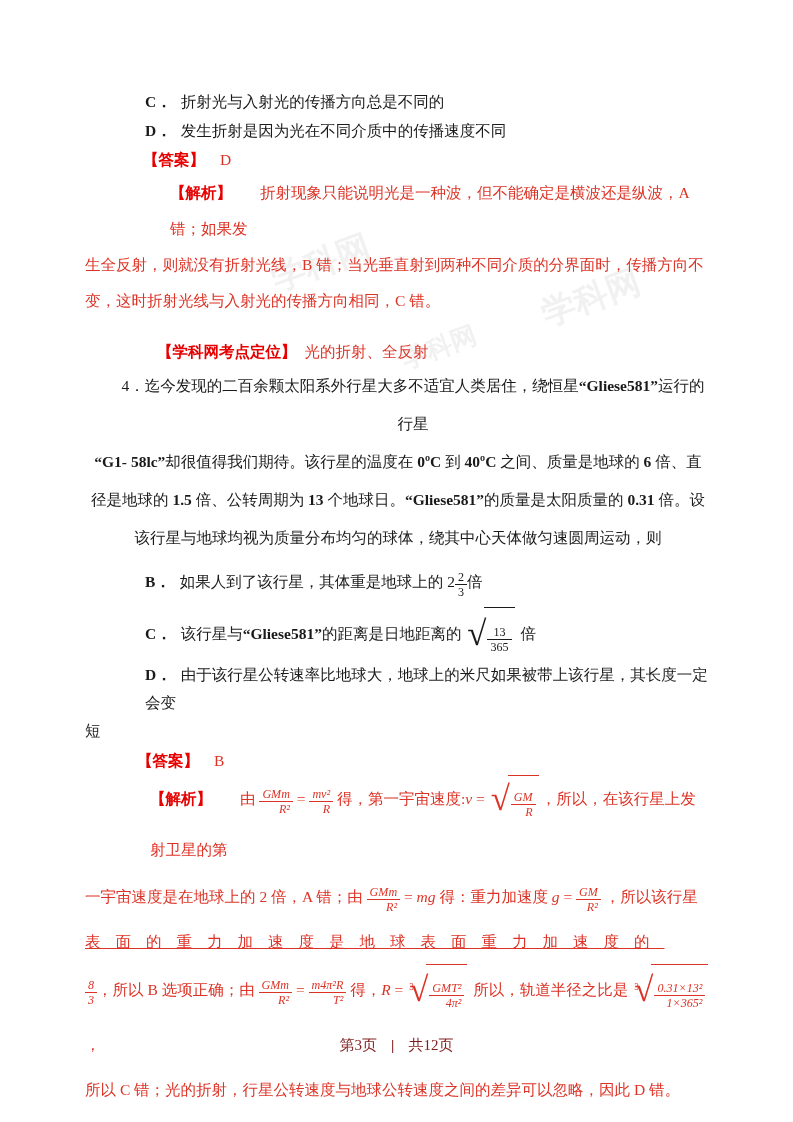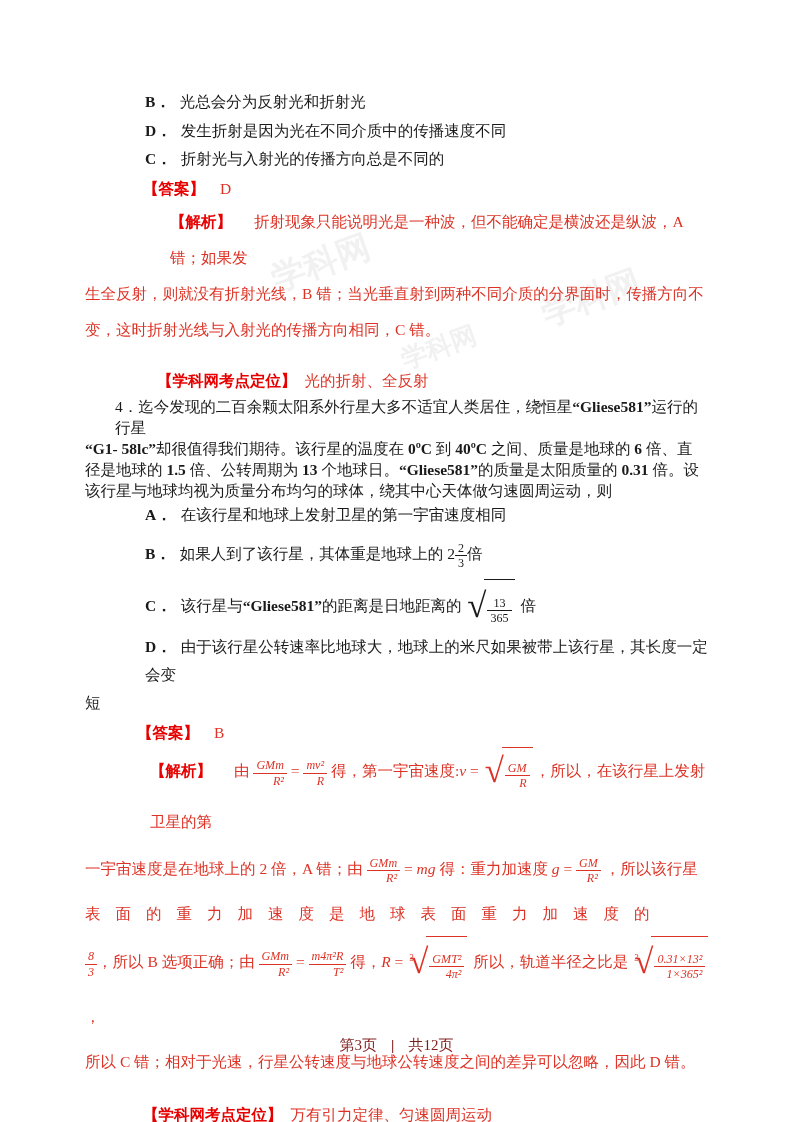--- a/index.html
+++ b/index.html
@@ -13,36 +13,36 @@
   .wide{letter-spacing:15px;}
   
   .line{line-height:28.5px;}
   .opt{padding-left:60px;}
   .optlabel{font-weight:bold;margin-right:9px;}
   .ansline{padding-left:58px;line-height:30px;}
   .albl{color:#e60000;font-weight:bold;}
   .aval{color:#dd3326;margin-left:15px;}
   .aline{line-height:36px;color:#dd3326;}
   .q3first{padding-left:85px;}
-  .albl.inl{margin-right:22px;text-align:right;}
+  .albl.inl{margin-right:28px;text-align:right;}
   .focusline{line-height:30px;margin-top:18px;}
   .focusline .ftext{color:#dd3326;margin-left:8px;}
   .q3focus{padding-left:72px;}
   
-  .stem .line{line-height:21px;}
+  .stem .line{line-height:38px;text-align:center;}
   .stem .first{padding-left:30px;}
   .optA{line-height:28px;}
   .optB{height:50px;line-height:50px;}
   .optC{height:54px;line-height:54px;}
   .optD{line-height:28px;}
   .optDcont{line-height:28px;}
   .q4ans{padding-left:52px;line-height:28px;margin-top:2px;}
   .q4a .aline{line-height:46px;}
   .q4a .l1{padding-left:65px;line-height:48px;}
-  .q4a .l3{line-height:44px;}
+  .q4a .l3{line-height:44px;text-decoration:underline;}
   .q4a .l4{line-height:52px;}
   .q4a .l5{line-height:38px;}
   .q4focus{padding-left:58px;line-height:32px;}
   
   .frac{display:inline-flex;flex-direction:column;vertical-align:middle;text-align:center;
         font-size:0.78em;line-height:1.18;transform:translateY(1px);}
   .fn{border-bottom:1px solid currentColor;padding:0 3px;}
   .fd{padding:0 3px;}
   .aline .frac{font-style:italic;align-items:flex-end;}
   .root{display:inline-flex;align-items:center;vertical-align:middle;margin:0 2px;}
@@ -61,27 +61,24 @@
 
 <div class="page">
 
   <span class="wm" style="left:270px;top:240px;">学科网</span>
   <span class="wm" style="left:540px;top:275px;">学科网</span>
   <span class="wm" style="left:400px;top:330px;font-size:26px;">学科网</span>
 
   <div class="content">
 
     <div class="line opt">
-      <span class="optlabel">B．</span><span>光总会分为反射光和折射光</span>
+      <span class="optlabel">C．</span><span>折射光与入射光的传播方向总是不同的</span>
     </div>
     <div class="line opt">
       <span class="optlabel">D．</span><span>发生折射是因为光在不同介质中的传播速度不同</span>
-    </div>
-    <div class="line opt">
-      <span class="optlabel">C．</span><span>折射光与入射光的传播方向总是不同的</span>
     </div>
 
     <div class="ansline">
       <span class="albl">【答案】</span><span class="aval">D</span>
     </div>
 
     <div class="aline q3first">
       <span class="albl inl">【解析】</span><span><span>折射现象只能说明光是一种波，但不能确定是横波还是纵波，A 错；如果发</span></span>
     </div>
     <div class="aline"><span>生全反射，则就没有折射光线，B 错；当光垂直射到两种不同介质的分界面时，传播方向不</span></div>
@@ -91,23 +88,20 @@
       <span class="albl">【学科网考点定位】</span><span class="ftext">光的折射、全反射</span>
     </div>
 
     <div class="stem">
       <div class="line first"><span>4．迄今发现的二百余颗太阳系外行星大多不适宜人类居住，绕恒星</span><span class="b">“Gliese581”</span><span>运行的行星</span></div>
       <div class="line"><span class="b">“G1- 58lc”</span><span>却很值得我们期待。该行星的温度在 </span><span class="b">0ºC</span><span> 到 </span><span class="b">40ºC</span><span> 之间、质量是地球的 </span><span class="b">6</span><span> 倍、直</span></div>
       <div class="line"><span>径是地球的 </span><span class="b">1.5</span><span> 倍、公转周期为 </span><span class="b">13</span><span> 个地球日。</span><span class="b">“Gliese581”</span><span>的质量是太阳质量的 </span><span class="b">0.31</span><span> 倍。设</span></div>
       <div class="line"><span>该行星与地球均视为质量分布均匀的球体，绕其中心天体做匀速圆周运动，则</span></div>
     </div>
 
-    <div class="line opt optA">
-      <span class="optlabel">A．</span><span><span>在该行星和地球上发射卫星的第一宇宙速度相同</span></span>
-    </div>
     <div class="opt optB">
       <span class="optlabel">B．</span><span><span>如果人到了该行星，其体重是地球上的 2</span><span class="frac">
             <span class="fn">2</span>
             <span class="fd">3</span>
           </span><span>倍</span></span>
     </div>
     <div class="opt optC">
       <span class="optlabel">C．</span><span><span>该行星与</span><span class="b">“Gliese581”</span><span>的距离是日地距离的 </span><span class="root">
             <span class="rsign">√</span>
             <span class="rbody"><span class="frac">
@@ -166,21 +160,21 @@
                 <span class="fd">4π²</span>
               </span></span>
           </span><span> 所以，轨道半径之比是 </span><span class="root">
             <sup class="ridx">3</sup>
             <span class="rsign">√</span>
             <span class="rbody"><span class="frac">
                 <span class="fn">0.31×13²</span>
                 <span class="fd">1×365²</span>
               </span></span>
           </span><span>，</span></div>
-      <div class="aline l5"><span>所以 C 错；相对于光速，行星公转速度与地球公转速度之间的差异可以忽略，因此 D 错。</span></div>
+      <div class="aline l5"><span>所以 C 错；光的折射，行星公转速度与地球公转速度之间的差异可以忽略，因此 D 错。</span></div>
     </div>
 
     <div class="focusline q4focus">
       <span class="albl">【学科网考点定位】</span><span class="ftext">万有引力定律、匀速圆周运动</span>
     </div>
 
   </div>
 
   <div class="footer">
     <span>第3页</span><span class="fsep">|</span><span>共12页</span>

